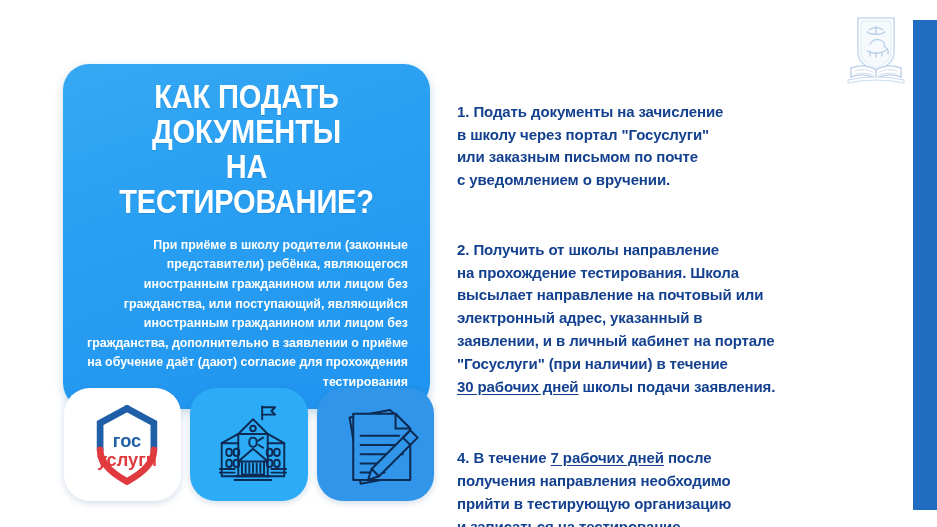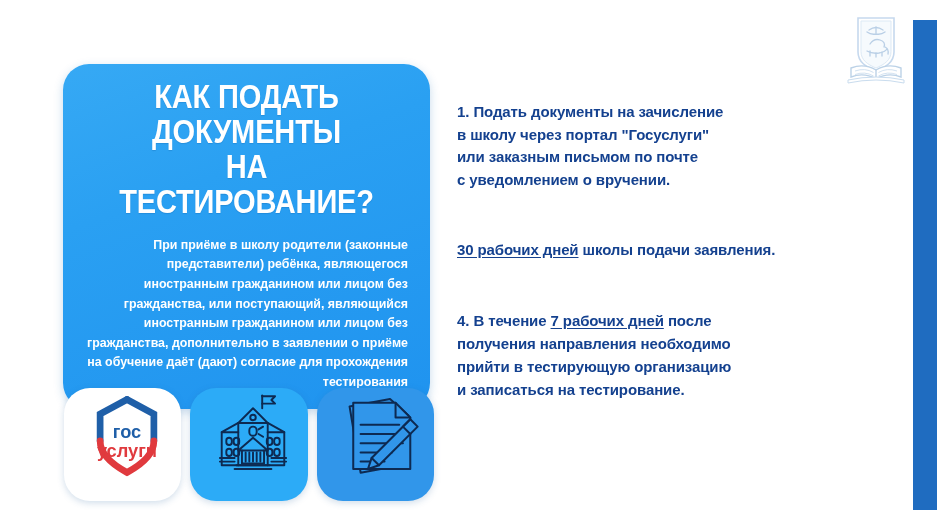--- a/index.html
+++ b/index.html
@@ -81,20 +81,21 @@
     width: 370px;
     height: 118px;
     display: flex;
     gap: 9px;
   }
   .icon-tile {
     width: 113px;
     height: 113px;
     border-radius: 26px;
     display: flex;
+    align-items: center;
     justify-content: center;
     box-shadow: 0 2px 7px rgba(40,100,160,0.22);
     overflow: hidden;
     padding-left: 8px;
   }
   .tile-white { background: #ffffff; }
   .tile-blue  { background: #2cabf7; }
   .tile-blue2 { background: #3196ea; }
 
   
@@ -232,21 +233,27 @@
 <div class="steps">
 
   <div class="step step-1">
     <span>1. Подать документы на зачисление
 в школу через портал "Госуслуги"
 или заказным письмом по почте
 с уведомлением о вручении.</span>
   </div>
 
   <div class="step step-2">
-    <u>30 рабочих дней</u><span> школы подачи заявления.</span>
+    <span>2. Получить от школы направление
+на прохождение тестирования. Школа
+высылает направление на почтовый или
+электронный адрес, указанный в
+заявлении, и в личный кабинет на портале
+ "Госуслуги" (при наличии) в течение
+</span><u>30 рабочих дней</u><span> школы подачи заявления.</span>
   </div>
 
   <div class="step step-3">
     <span>4. В течение </span><u>7 рабочих дней</u><span> после
 получения направления необходимо
 прийти в тестирующую организацию
 и записаться на тестирование.</span>
   </div>
 
 </div>

